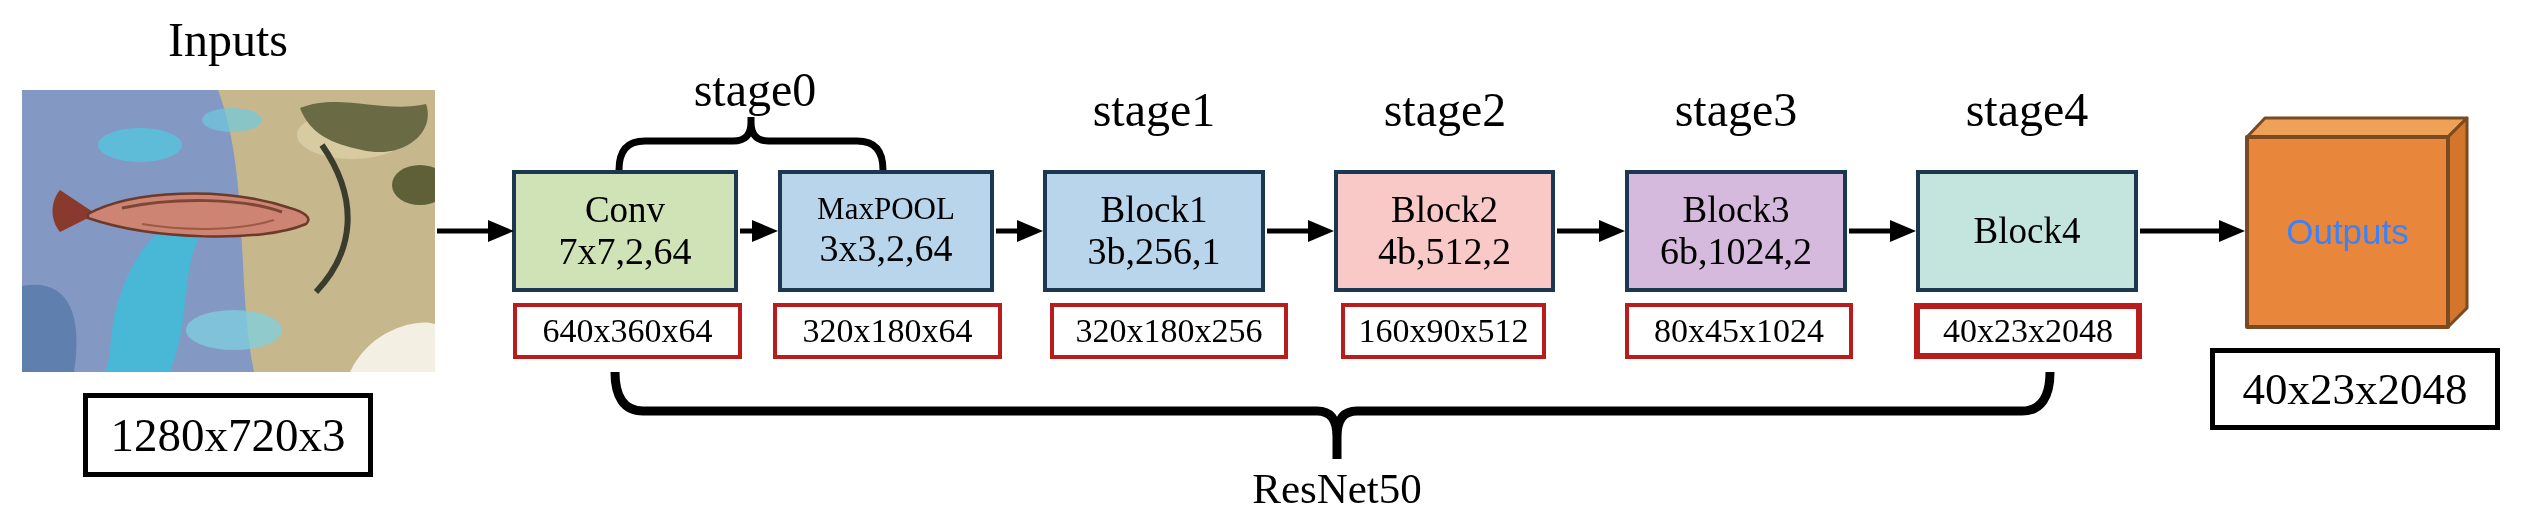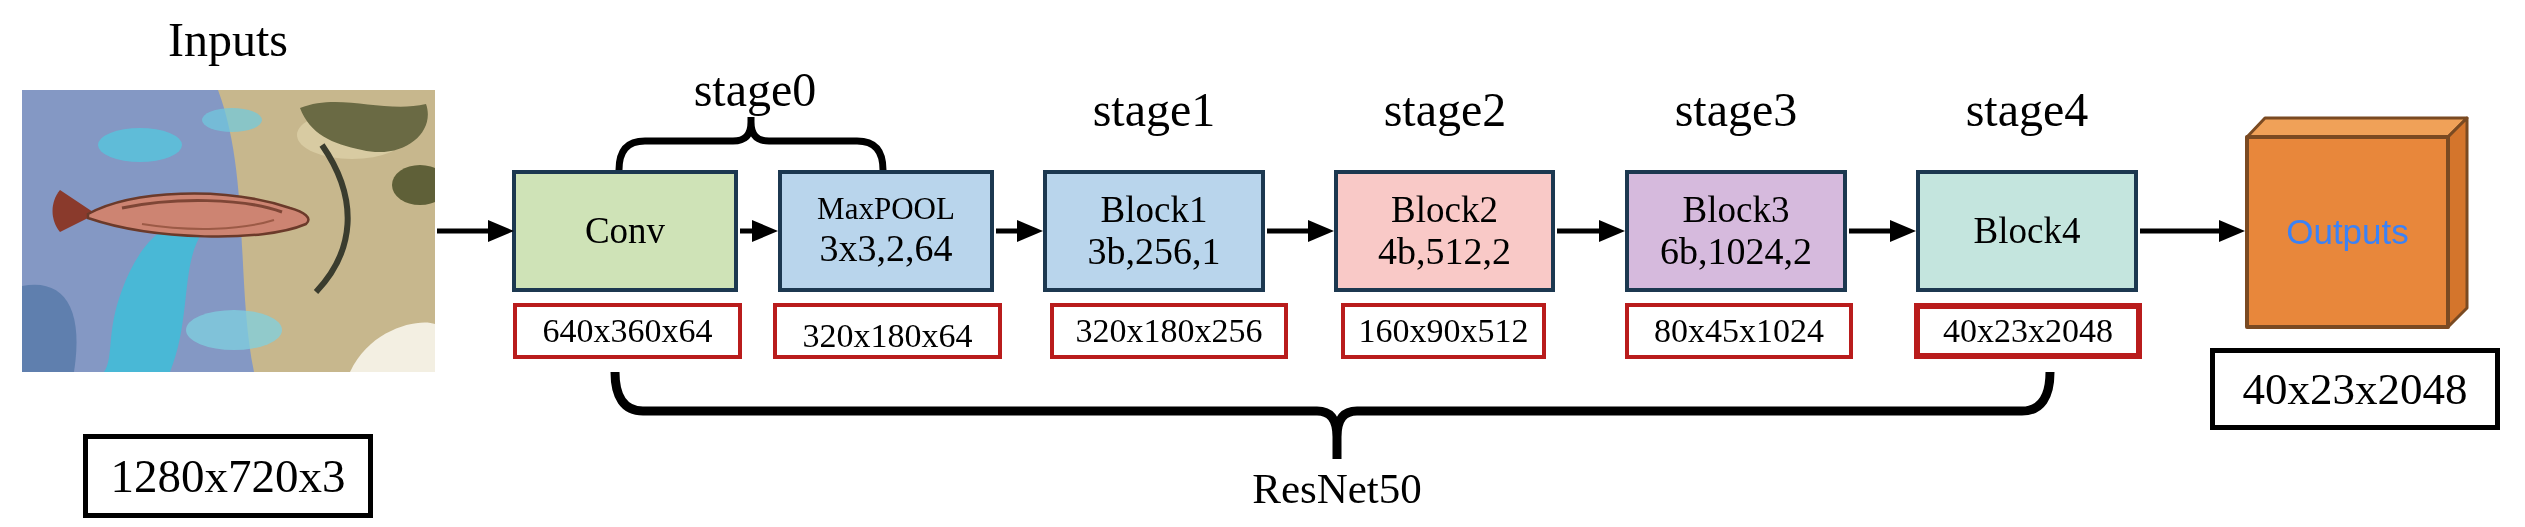--- a/index.html
+++ b/index.html
@@ -67,32 +67,33 @@
     <path d="M0,196 C42,188 62,218 52,282 H0 Z" fill="#5f7fae"></path>
     <ellipse cx="212" cy="240" rx="48" ry="20" fill="#7fd0e0" opacity="0.75"></ellipse>
     <path d="M328,282 C348,238 398,228 413,234 V282 Z" fill="#f3efe2"></path>
     <path d="M300,55 C338,110 332,162 294,202" stroke="#3a3c2e" stroke-width="6" fill="none"></path>
     <path d="M38,100 C28,112 28,130 38,142 L74,124 Z" fill="#8a3a2c"></path>
     <path d="M66,124 C110,100 202,96 268,118 C282,122 291,128 284,134 C240,153 130,150 66,128 Z" fill="#cd8472" stroke="#6b3a2a" stroke-width="2.5"></path>
     <path d="M100,118 C152,107 222,108 260,122" stroke="#7e4636" stroke-width="3" fill="none"></path>
     <path d="M120,134 C170,142 220,140 252,130" stroke="#9c5a46" stroke-width="2" fill="none"></path>
   </svg>
 
-  <div class="bigdimbox" style="left:83px;top:393px;width:290px;height:84px;font-size:47px;margin-top:41px;">
+  <div class="bigdimbox" style="left:83px;top:393px;width:290px;height:84px;font-size:47px;">
     <span>1280x720x3</span>
   </div>
 
   <div class="abs stage-label" style="left:755px;top:66px;">stage0</div>
   <div class="abs stage-label" style="left:1154px;top:86px;">stage1</div>
   <div class="abs stage-label" style="left:1445px;top:86px;">stage2</div>
   <div class="abs stage-label" style="left:1736px;top:86px;">stage3</div>
   <div class="abs stage-label" style="left:2027px;top:86px;">stage4</div>
 
   <div class="block" style="left: 512px; width: 226px; background-color: rgb(207, 227, 183);">
     <div class="bname">Conv</div>
+    <div class="bparams">7x7,2,64</div>
   </div>
   <div class="block small-name" style="left: 778px; width: 216px; background-color: rgb(185, 213, 236);">
     <div class="bname">MaxPOOL</div>
     <div class="bparams">3x3,2,64</div>
   </div>
   <div class="block" style="left: 1043px; width: 222px; background-color: rgb(185, 213, 236);">
     <div class="bname">Block1</div>
     <div class="bparams">3b,256,1</div>
   </div>
   <div class="block" style="left: 1334px; width: 221px; background-color: rgb(249, 201, 199);">
@@ -103,21 +104,21 @@
     <div class="bname">Block3</div>
     <div class="bparams">6b,1024,2</div>
   </div>
   <div class="block" style="left: 1916px; width: 222px; background-color: rgb(196, 229, 222);">
     <div class="bname">Block4</div>
   </div>
 
   <div class="dimbox" style="left:513px;width:229px;">
       <span>640x360x64</span>
     </div>
-  <div class="dimbox" style="left:773px;width:229px;align-items:flex-end;">
+  <div class="dimbox" style="left:773px;width:229px;">
       <span>320x180x64</span>
     </div>
   <div class="dimbox" style="left:1050px;width:238px;">
       <span>320x180x256</span>
     </div>
   <div class="dimbox" style="left:1341px;width:205px;">
       <span>160x90x512</span>
     </div>
   <div class="dimbox" style="left:1625px;width:228px;">
       <span>80x45x1024</span>

